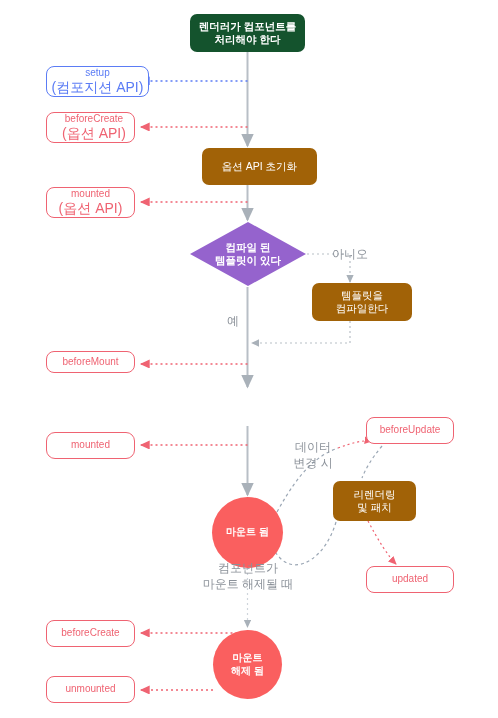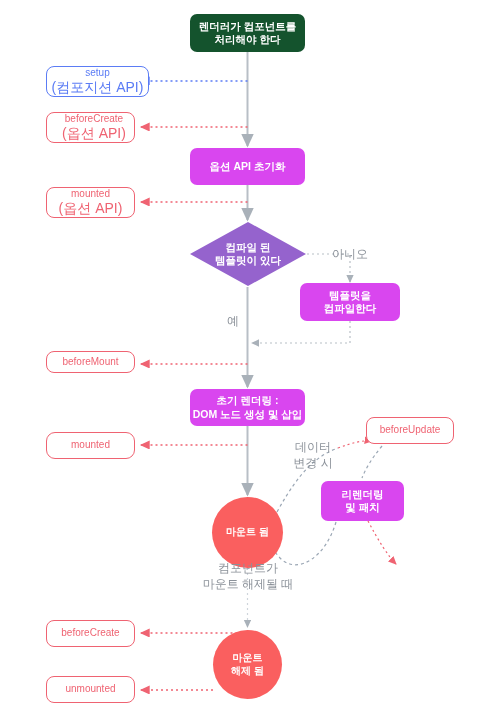--- a/index.html
+++ b/index.html
@@ -5,21 +5,21 @@
   html,body{margin:0;padding:0;background:#ffffff;}
   body{width:498px;height:718px;font-family:"Liberation Sans","DejaVu Sans",sans-serif;-webkit-font-smoothing:antialiased;}
   #stage{position:relative;width:498px;height:718px;overflow:hidden;background:#fff;}
   svg#edges{position:absolute;left:0;top:0;width:498px;height:718px;pointer-events:none;}
 
   .node{position:absolute;box-sizing:border-box;display:flex;align-items:center;justify-content:center;text-align:center;line-height:1.25;}
 
   
   .box{border-radius:7px;}
   .box.blue{background:#14532d;color:#ffffff;font-size:10.5px;font-weight:700;}
-  .box.green{background:#d946ef;color:#ffffff;font-size:10.5px;font-weight:700;}
+  .box.green{background:#a16207;color:#ffffff;font-size:10.5px;font-weight:400;margin-left:12px;}
 
   
   .pill{border-radius:8px;background:#ffffff;border:1.4px solid #ef6372;color:#ef6372;font-size:10px;}
   .pill.blue-hook{border-color:#5b7cf5;color:#5b7cf5;}
   .pill .sub{display:block;font-size:14px;}
 
   
   .diamond{width:116px;height:64px;}
   .diamond .dshape{position:absolute;left:0;top:0;width:100%;height:100%;background:#9563cd;
     clip-path:polygon(50% 0%,100% 50%,50% 100%,0% 50%);}
@@ -140,26 +140,20 @@
     <div>
       <span>템플릿을</span><br>
       <span>컴파일한다</span>
     </div>
   </div>
 
   <div class="node pill" style="left:46px;top:351px;width:89px;height:22px;">
     <span>beforeMount</span>
   </div>
 
-  <div class="node box green" style="left:190px;top:389px;width:115px;height:37px;">
-    <div>
-      <span>초기 렌더링 :</span><br>
-      <span>DOM 노드 생성 및 삽입</span>
-    </div>
-  </div>
 
   <div class="node pill" style="left:46px;top:432px;width:89px;height:27px;border-radius:9px;">
     <span>mounted</span>
   </div>
 
   <div class="elabel" style="left:286px;top:440px;width:54px;">
     <span>데이터</span><br>
     <span>변경 시</span>
   </div>
 
@@ -171,20 +165,23 @@
     <span>마운트 됨</span>
   </div>
 
   <div class="node box green" style="left:321px;top:481px;width:83px;height:40px;">
     <div>
       <span>리렌더링</span><br>
       <span>및 패치</span>
     </div>
   </div>
 
+  <div class="node pill" style="left:366px;top:566px;width:88px;height:27px;">
+    <span>updated</span>
+  </div>
 
   <div class="elabel" style="left:190px;top:561px;width:116px;">
     <span>컴포넌트가</span><br>
     <span>마운트 해제될 때</span>
   </div>
 
   <div class="node pill" style="left:46px;top:620px;width:89px;height:27px;">
     <span>beforeCreate</span>
   </div>
 

